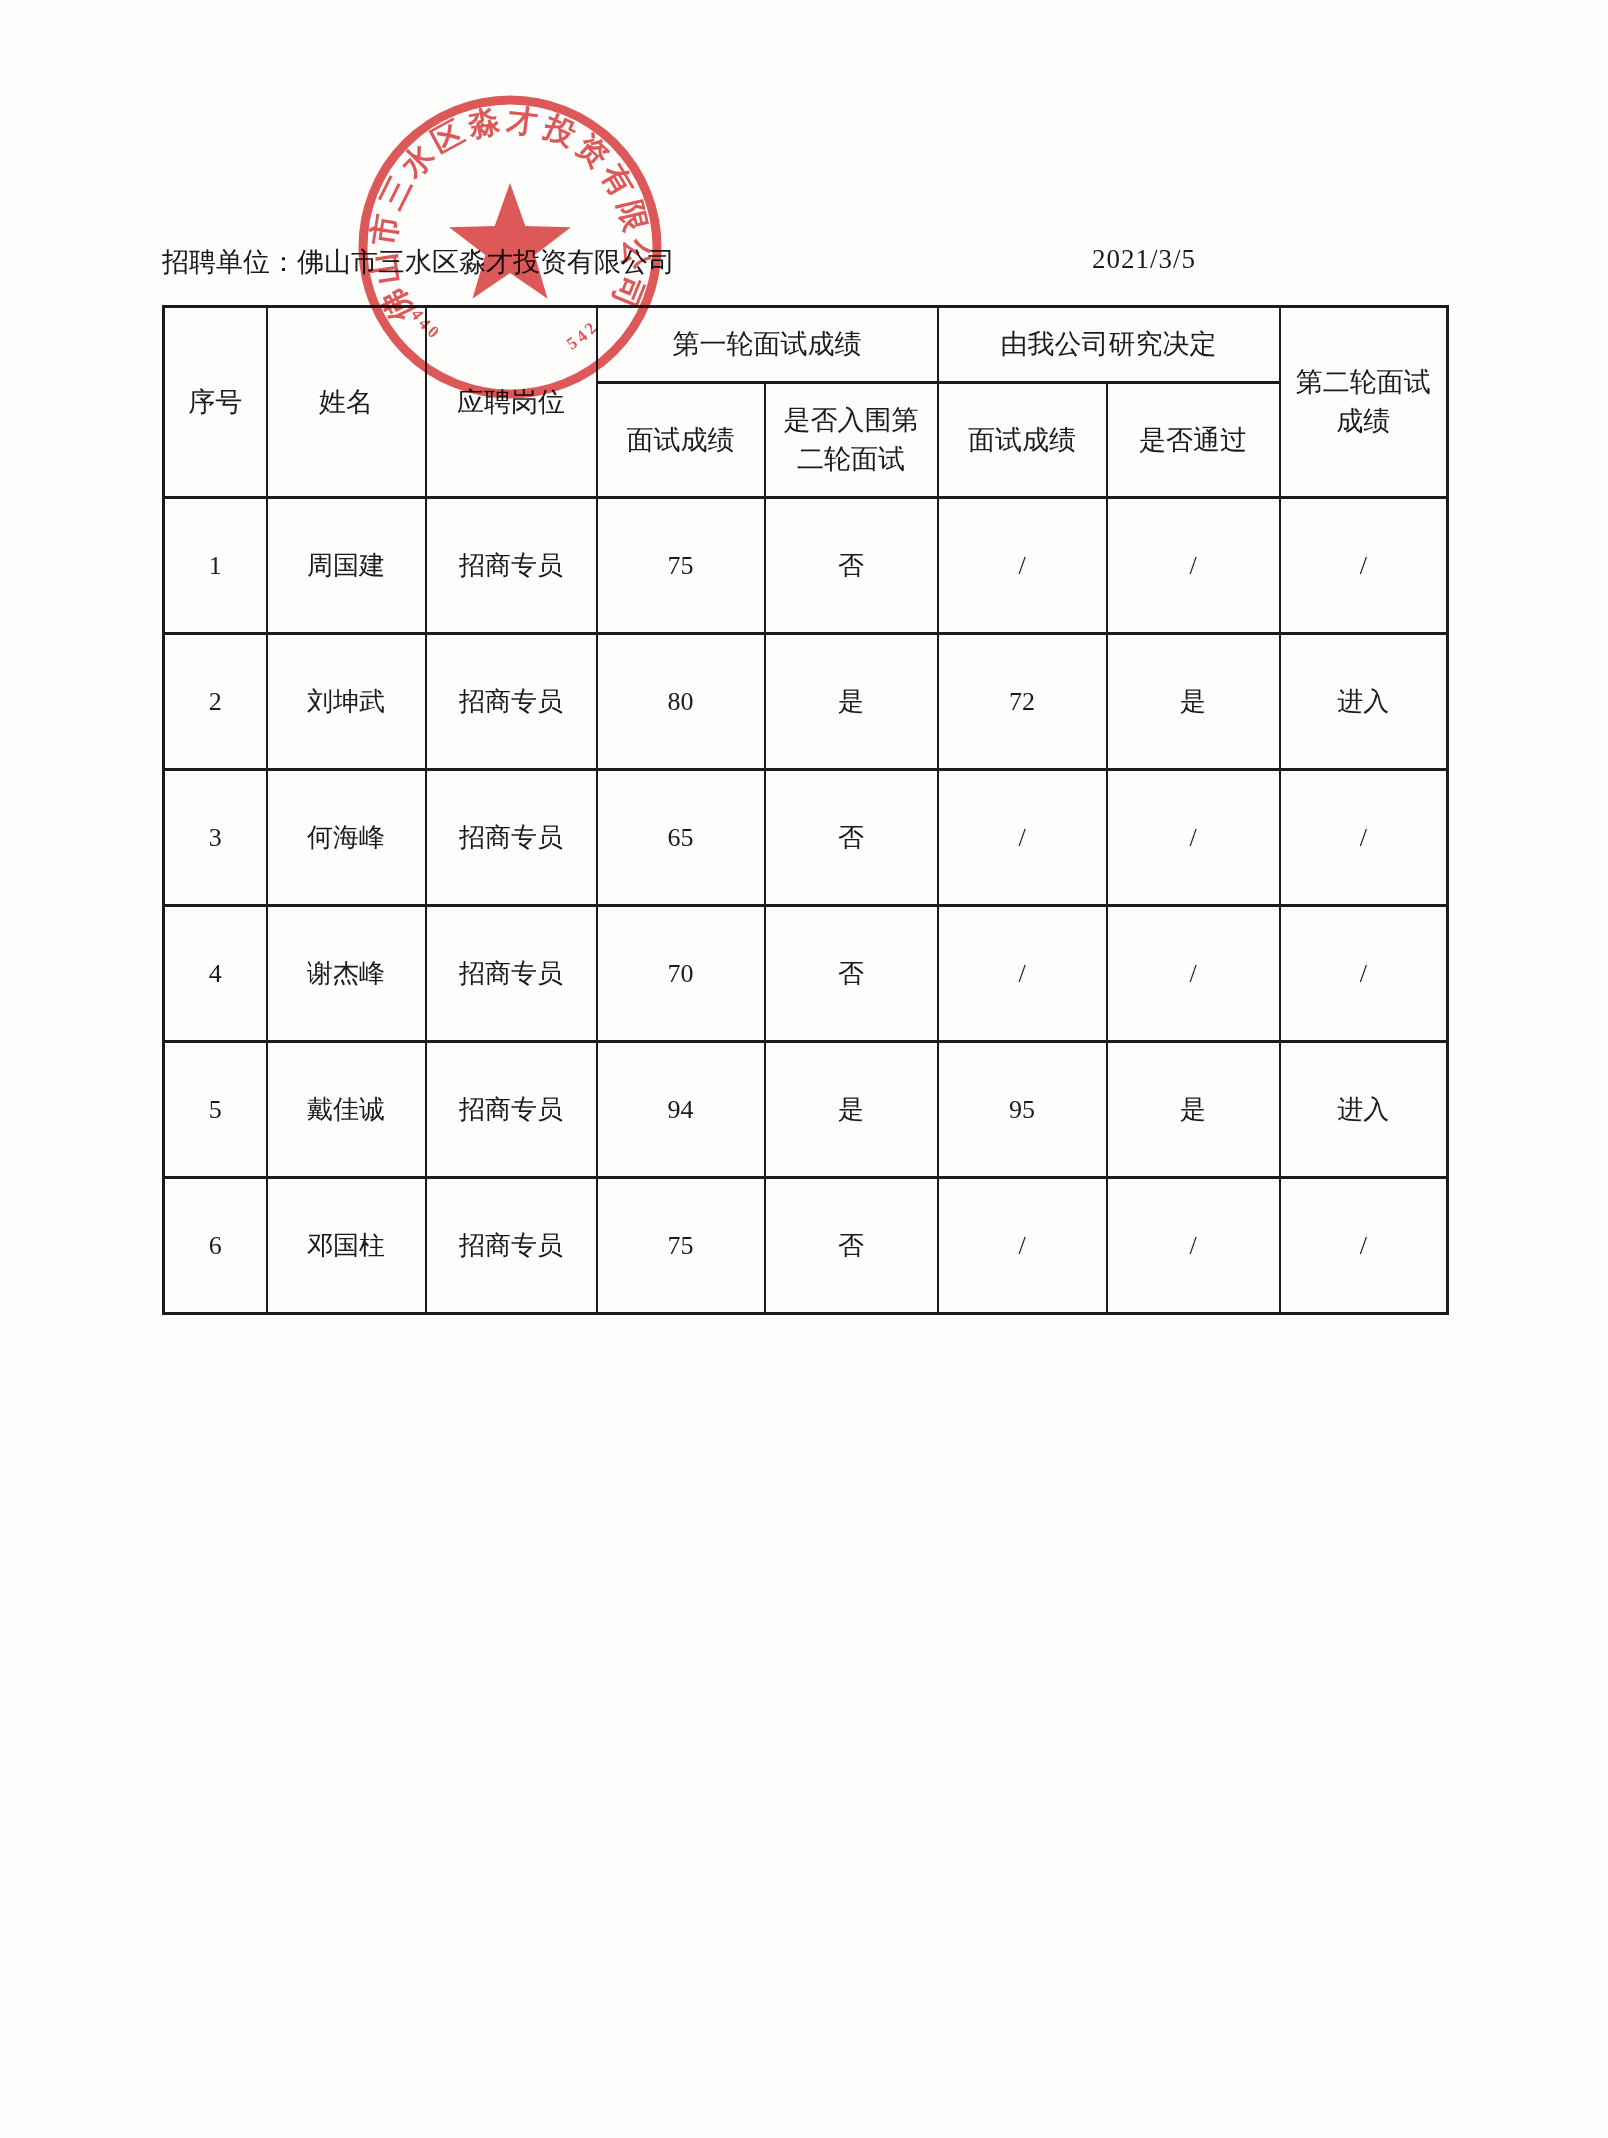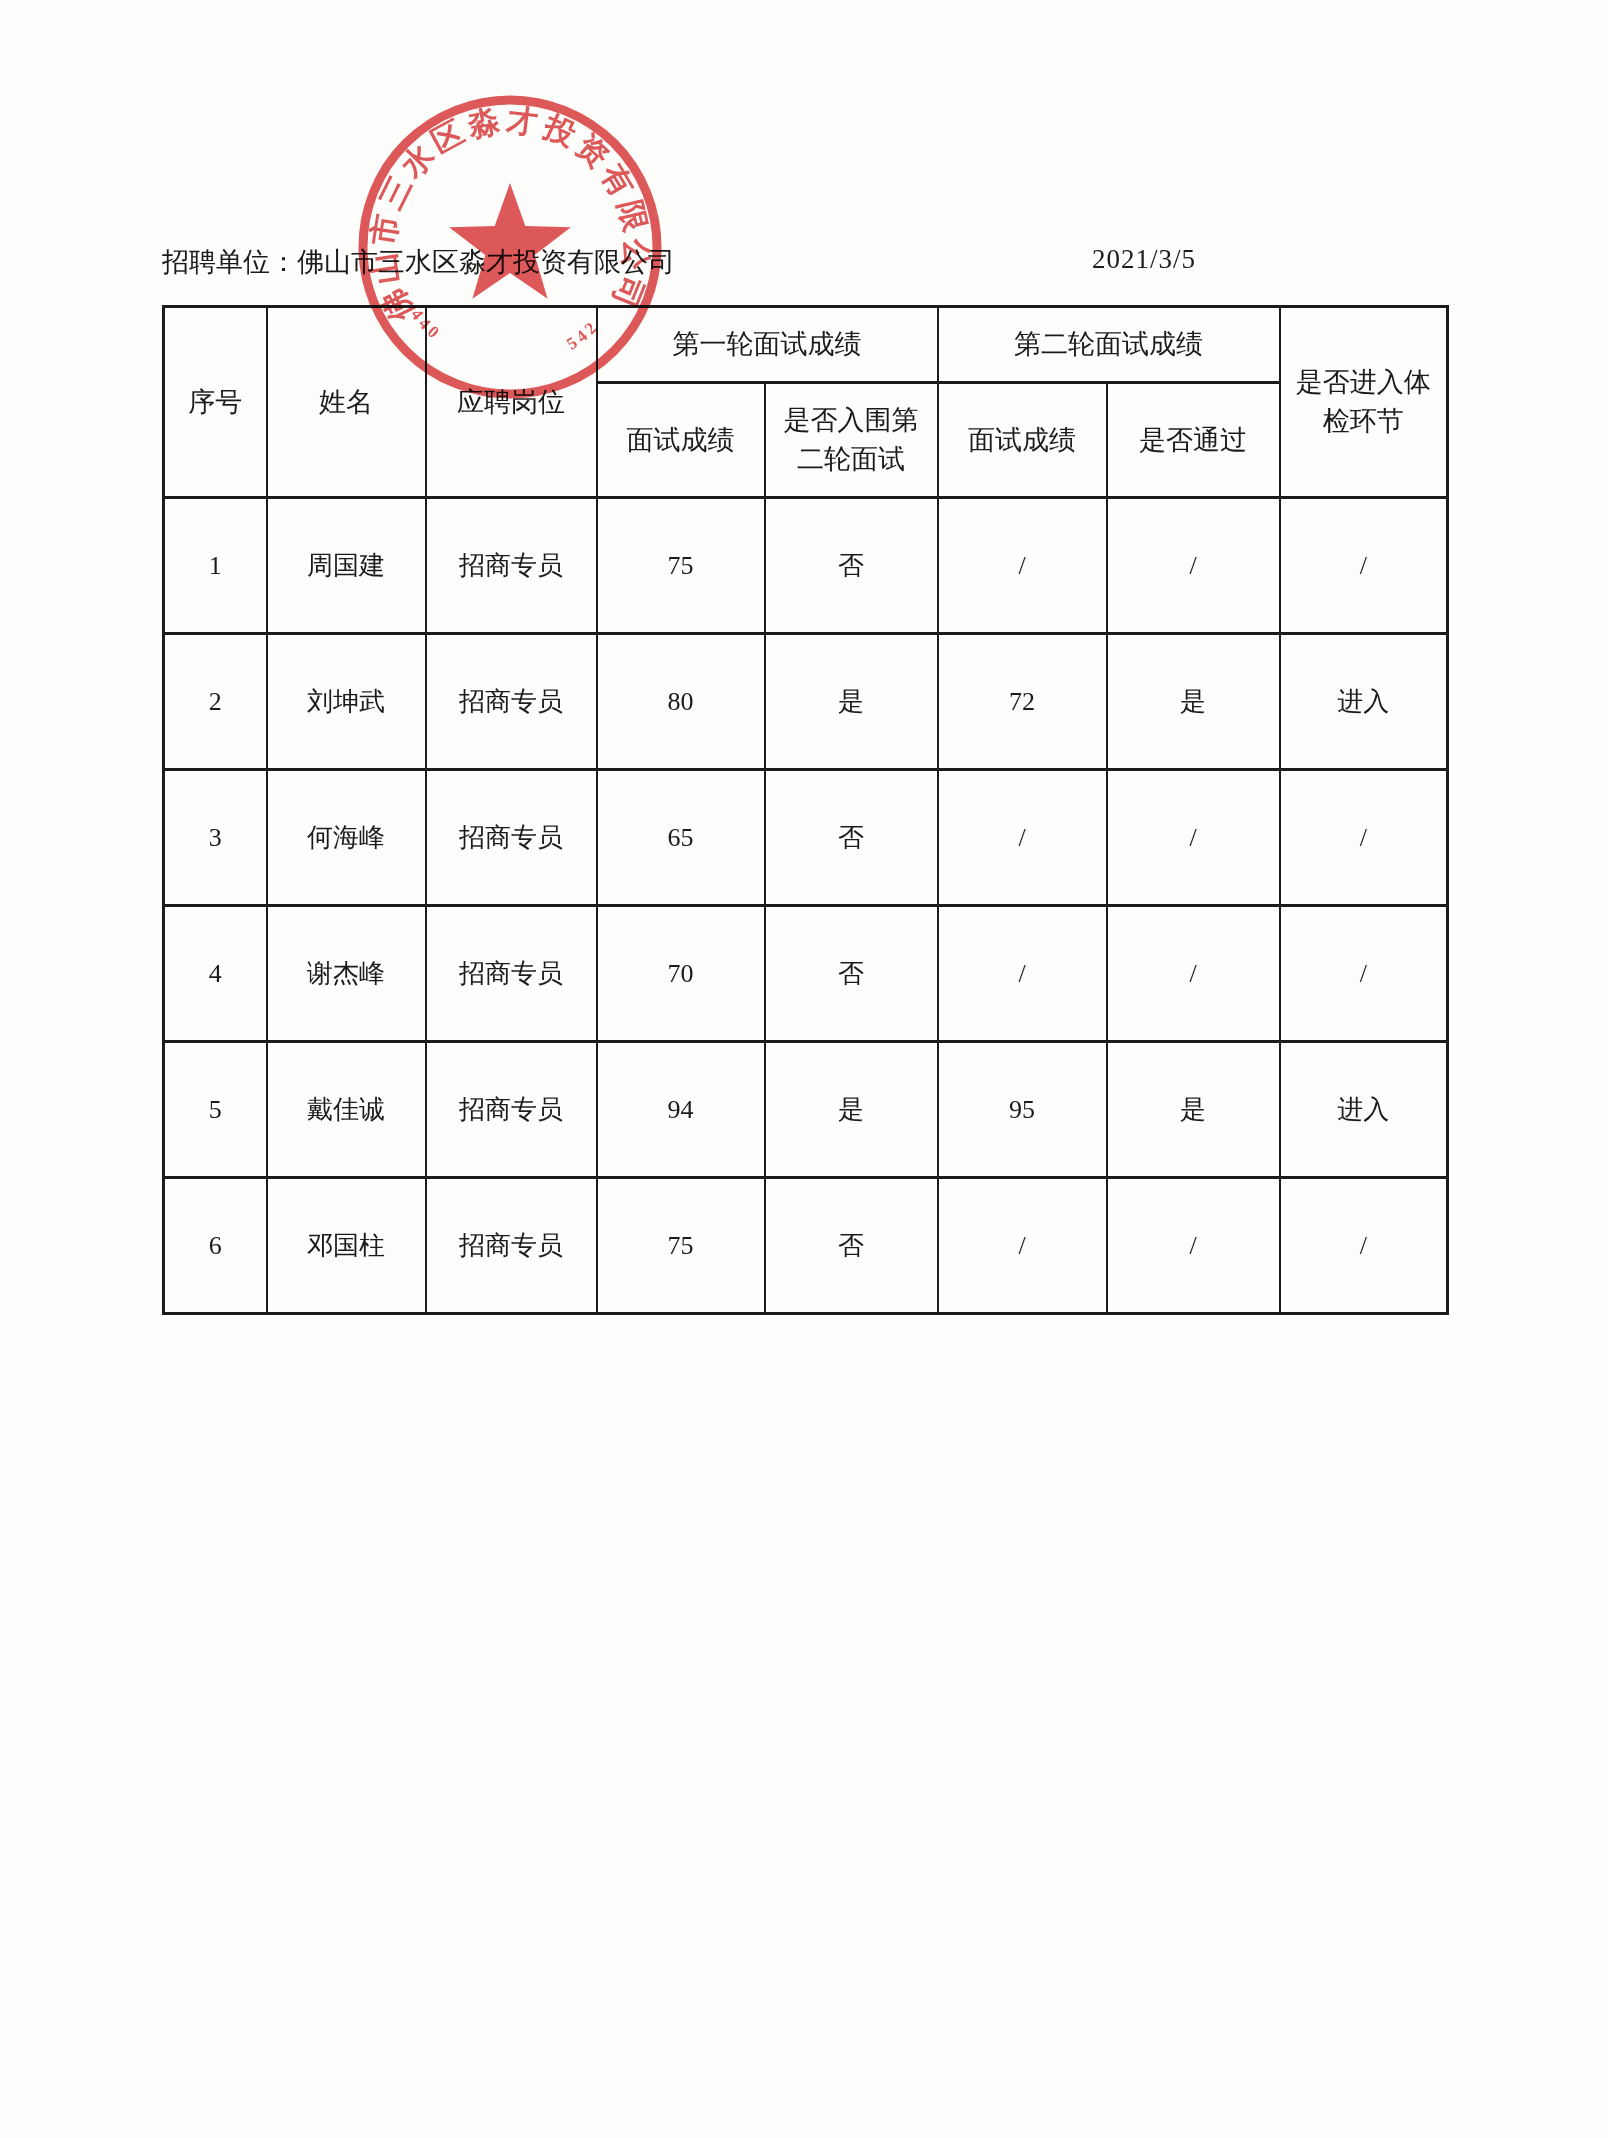--- a/index.html
+++ b/index.html
@@ -114,22 +114,22 @@
         <col style="width:169px">
         <col style="width:173px">
         <col style="width:168px">
     </colgroup>
     <thead>
       <tr class="header-row-1">
         <th rowspan="2">序号</th>
         <th rowspan="2">姓名</th>
         <th rowspan="2">应聘岗位</th>
         <th colspan="2">第一轮面试成绩</th>
-        <th colspan="2">第二轮面试成绩</th>
-        <th rowspan="2">是否进入体检环节</th>
+        <th colspan="2">由我公司研究决定</th>
+        <th rowspan="2">第二轮面试成绩</th>
       </tr>
       <tr class="header-row-2">
         <th>面试成绩</th>
         <th>是否入围第二轮面试</th>
         <th>面试成绩</th>
         <th>是否通过</th>
       </tr>
     </thead>
     <tbody>
       <tr class="data-row">

